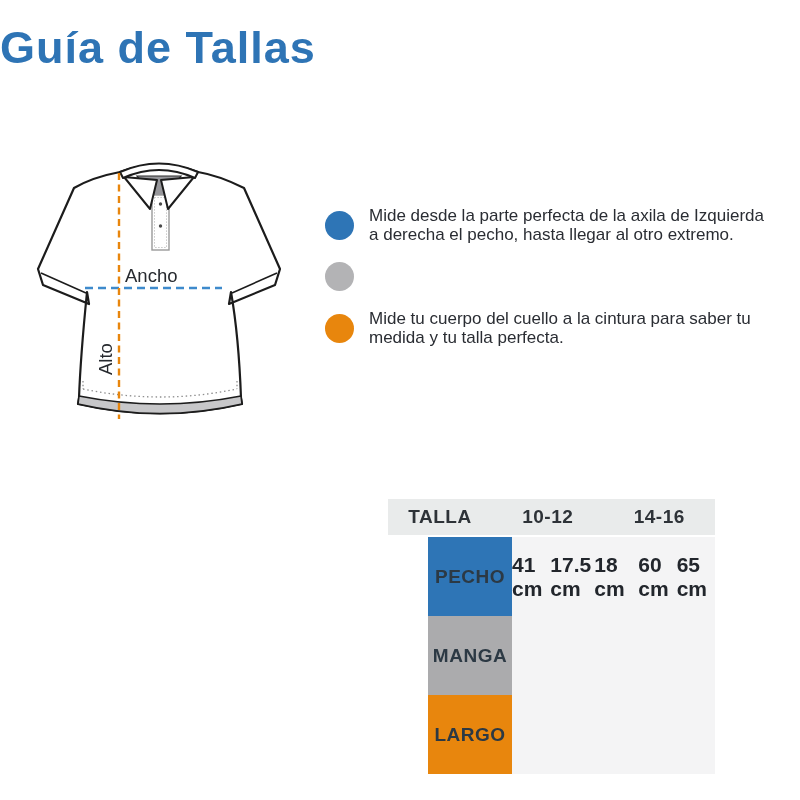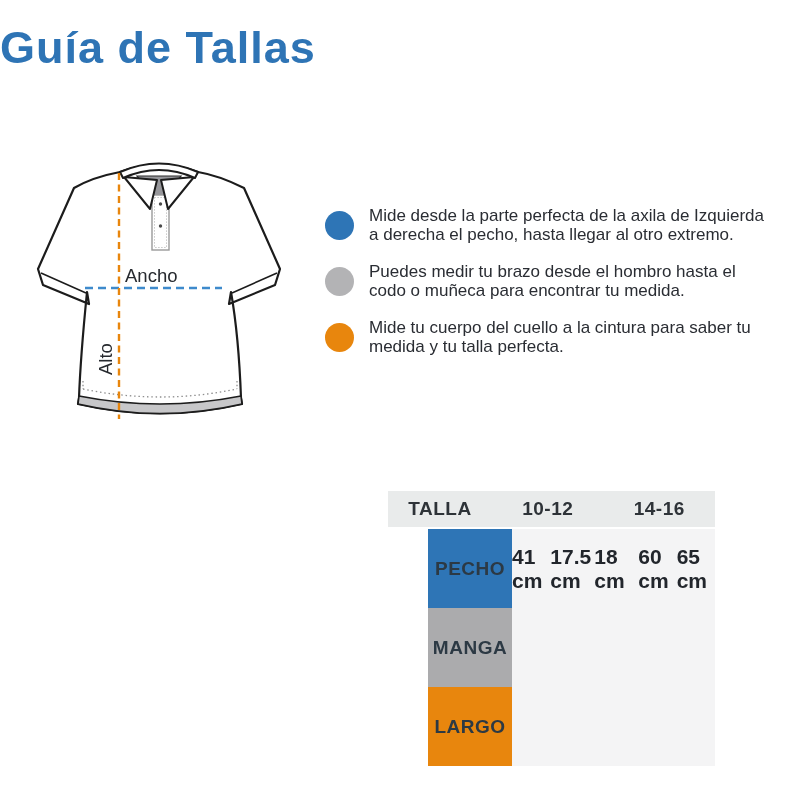--- a/index.html
+++ b/index.html
@@ -22,21 +22,21 @@
   .instructions { position:absolute; left:325px; top:206px; width:460px; }
   .instruction { display:flex; align-items:center; gap:15px; margin-bottom:18px; }
   .dot { width:29px; height:29px; border-radius:50%; flex:0 0 29px; }
   .instruction-text { font-size:17px; line-height:19px; font-weight:500; color:#2a2d33; }
   .instruction-text span { display:block; }
 
   
   .size-table { position:absolute; left:388px; top:491px; width:327px; }
   .table-header {
     display:flex; height:36px; background:#E9EBEB; margin-bottom:2px;
-    font-weight:700; font-size:19px; color:#2e3338; letter-spacing:0.5px;
+    font-weight:700; font-size:19px; color:#2e3338; letter-spacing:0.5px;margin-top:8px;
   }
   .th-label { width:104px; display:flex; align-items:center; justify-content:center; }
   .th-val   { flex:1; display:flex; align-items:center; justify-content:center; }
   .table-body { display:flex; }
   .label-col { width:84px; display:flex; flex-direction:column;padding-left:40px; }
   .label-cell {
     height:79px; display:flex; align-items:center; justify-content:center;
     font-weight:700; font-size:19px; letter-spacing:0.5px; color:#2c3944;
   }
   .values-col { flex:1; background:#F4F4F5; display:flex; flex-direction:row; }
@@ -93,24 +93,20 @@
   <div class="instructions">
     <div class="instruction">
       <div class="dot" style="background-color: rgb(46, 117, 182);"></div>
       <div class="instruction-text">
         <span>Mide desde la parte perfecta de la axila de Izquierda</span>
         <span>a derecha el pecho, hasta llegar al otro extremo.</span>
       </div>
     </div>
     <div class="instruction">
       <div class="dot" style="background-color: rgb(179, 179, 181);"></div>
-      <div class="instruction-text">
-        <span>Puedes medir tu brazo desde el hombro hasta el</span>
-        <span>codo o muñeca para encontrar tu medida.</span>
-      </div>
     </div>
     <div class="instruction">
       <div class="dot" style="background-color: rgb(232, 134, 13);"></div>
       <div class="instruction-text">
         <span>Mide tu cuerpo del cuello a la cintura para saber tu</span>
         <span>medida y tu talla perfecta.</span>
       </div>
     </div>
   </div>
 

